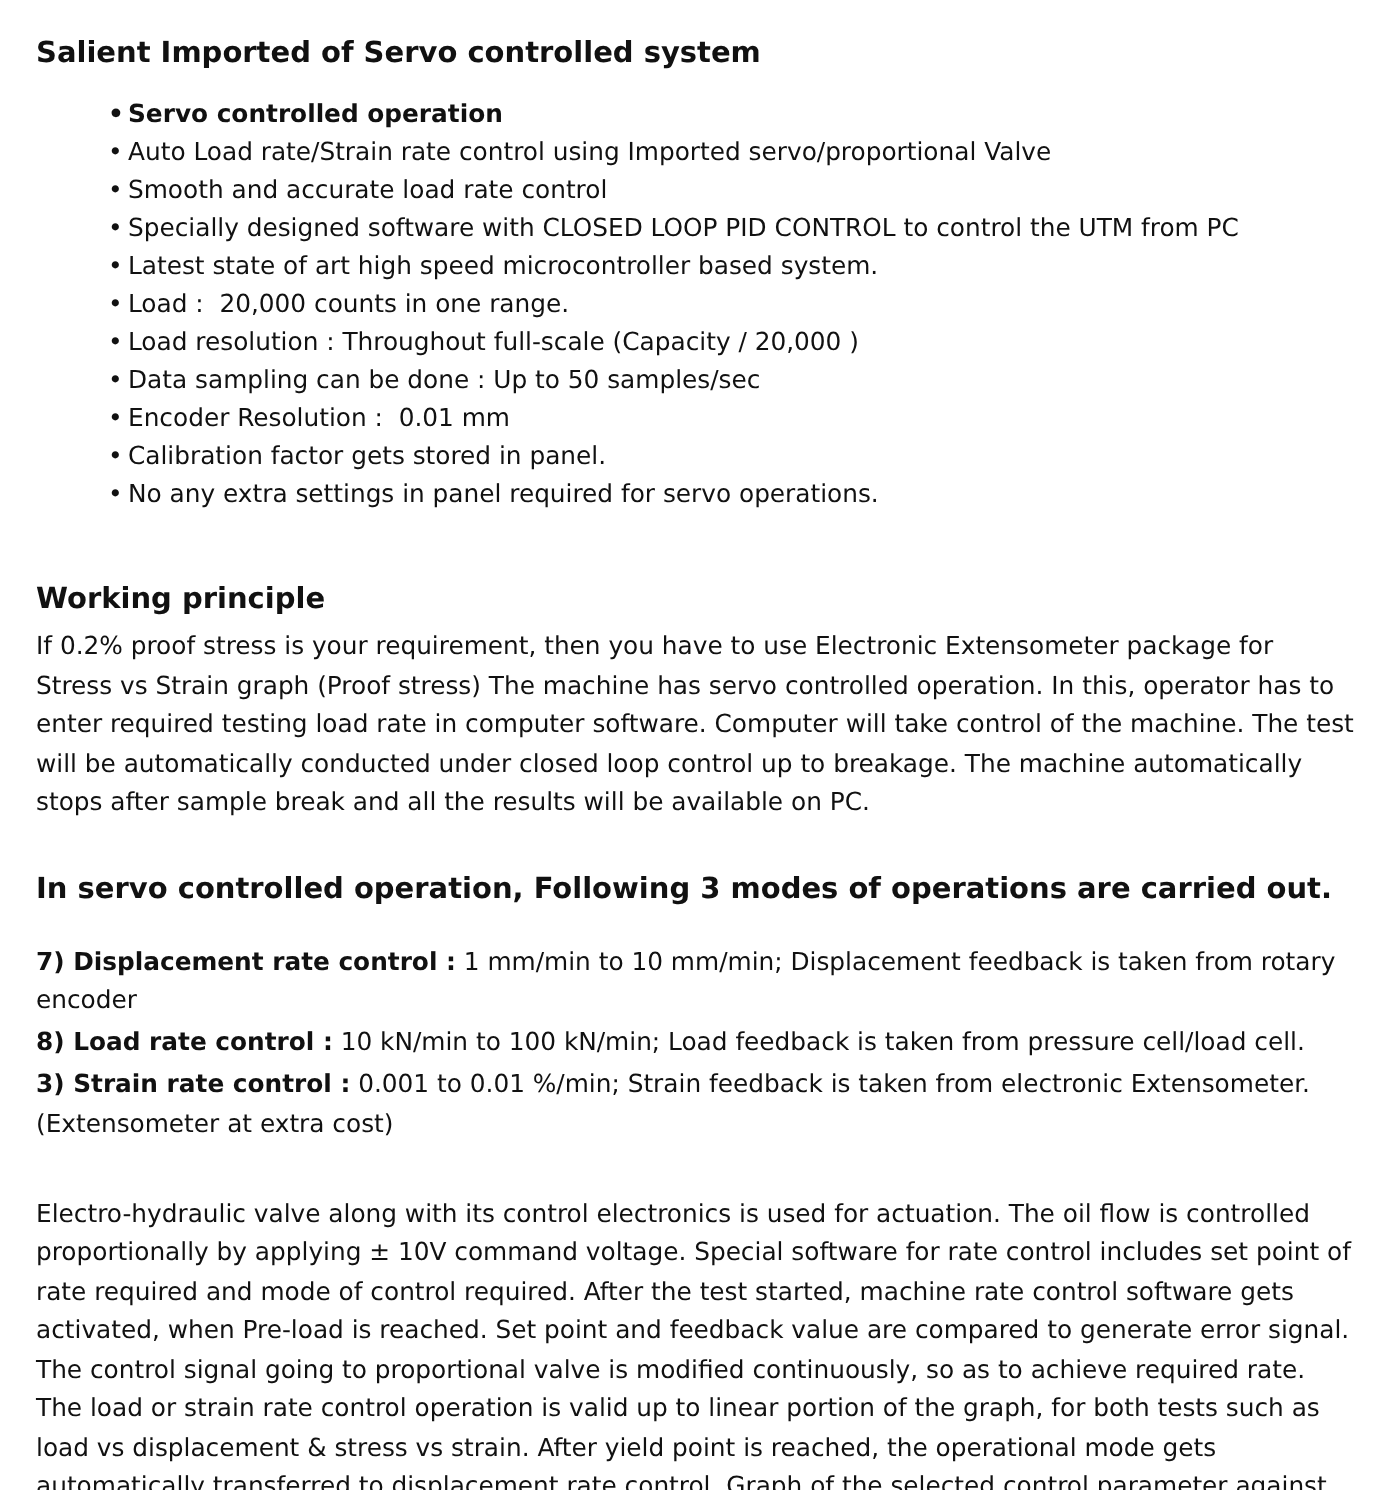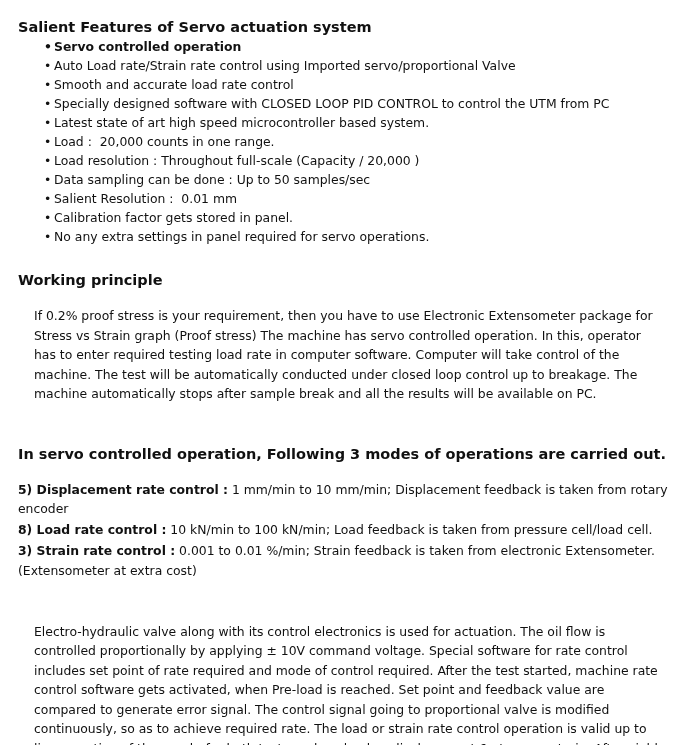--- a/index.html
+++ b/index.html
@@ -23,84 +23,84 @@
       width: 660px;
     }
     .heading {
       font-weight: bold;
       margin: 0;
       line-height: 19px;
       height: 19px;
     }
     ul.features {
       list-style: none;
-      margin: 0;
+      margin: 10px;
       padding: 0 0 0 26px;
     }
     ul.features li {
       line-height: 19px;
       height: 19px;
       white-space: nowrap;
     }
     ul.features li .bullet {
       display: inline-block;
       width: 10px;
     }
     ul.features li.bold {
       font-weight: bold;
     }
     .para {
       line-height: 19.5px;
-      margin: 16px;
+      margin: 0;
     }
     .gap1 { height: 25px; }
     .gap2 { height: 25px; }
     .gap3 { height: 24px; }
     .mode {
       line-height: 19.5px;
       margin: 0 0 1.5px 0;
     }
     .mode b {
       font-weight: bold;
     }
   </style>
 </head>
 <body>
 
 <div class="content">
 
   <section>
-    <h3 class="heading">Salient Features of Servo actuation system</h3>
+    <h3 class="heading">Salient Imported of Servo controlled system</h3>
     <ul class="features">
       <li class="bold"><span class="bullet">•</span><span>Servo controlled operation</span></li>
       <li><span class="bullet">•</span><span>Auto Load rate/Strain rate control using Imported servo/proportional Valve</span></li>
       <li><span class="bullet">•</span><span>Smooth and accurate load rate control</span></li>
       <li><span class="bullet">•</span><span>Specially designed software with CLOSED LOOP PID CONTROL to control the UTM from PC</span></li>
       <li><span class="bullet">•</span><span>Latest state of art high speed microcontroller based system.</span></li>
       <li><span class="bullet">•</span><span style="white-space:pre">Load :  20,000 counts in one range.</span></li>
       <li><span class="bullet">•</span><span>Load resolution : Throughout full-scale (Capacity / 20,000 )</span></li>
       <li><span class="bullet">•</span><span>Data sampling can be done : Up to 50 samples/sec</span></li>
-      <li><span class="bullet">•</span><span style="white-space:pre">Salient Resolution :  0.01 mm</span></li>
+      <li><span class="bullet">•</span><span style="white-space:pre">Encoder Resolution :  0.01 mm</span></li>
       <li><span class="bullet">•</span><span>Calibration factor gets stored in panel.</span></li>
       <li><span class="bullet">•</span><span>No any extra settings in panel required for servo operations.</span></li>
     </ul>
   </section>
 
   <div class="gap1"></div>
 
   <section>
     <h3 class="heading" style="margin-bottom:3px">Working principle</h3>
     <p class="para">If 0.2% proof stress is your requirement, then you have to use Electronic Extensometer package for Stress vs Strain graph (Proof stress) The machine has servo controlled operation. In this, operator has to enter required testing load rate in computer software. Computer will take control of the machine. The test will be automatically conducted under closed loop control up to breakage. The machine automatically stops after sample break and all the results will be available on PC.</p>
   </section>
 
   <div class="gap2"></div>
 
   <section>
     <h3 class="heading" style="margin-bottom:16px">In servo controlled operation, Following 3 modes of operations are carried out.</h3>
-    <p class="mode"><b>5) Displacement rate control :</b><span> 1 mm/min to 10 mm/min; Displacement feedback is taken from rotary encoder</span></p>
+    <p class="mode"><b>7) Displacement rate control :</b><span> 1 mm/min to 10 mm/min; Displacement feedback is taken from rotary encoder</span></p>
     <p class="mode"><b>8) Load rate control :</b><span> 10 kN/min to 100 kN/min; Load feedback is taken from pressure cell/load cell.</span></p>
     <p class="mode"><b>3) Strain rate control :</b><span> 0.001 to 0.01 %/min; Strain feedback is taken from electronic Extensometer. (Extensometer at extra cost)</span></p>
   </section>
 
   <div class="gap3"></div>
 
   <section>
     <p class="para">Electro-hydraulic valve along with its control electronics is used for actuation. The oil flow is controlled proportionally by applying ± 10V command voltage. Special software for rate control includes set point of rate required and mode of control required. After the test started, machine rate control software gets activated, when Pre-load is reached. Set point and feedback value are compared to generate error signal. The control signal going to proportional valve is modified continuously, so as to achieve required rate. The load or strain rate control operation is valid up to linear portion of the graph, for both tests such as load vs displacement &amp; stress vs strain. After yield point is reached, the operational mode gets automatically transferred to displacement rate control. Graph of the selected control parameter against time is available</p>
   </section>
 

